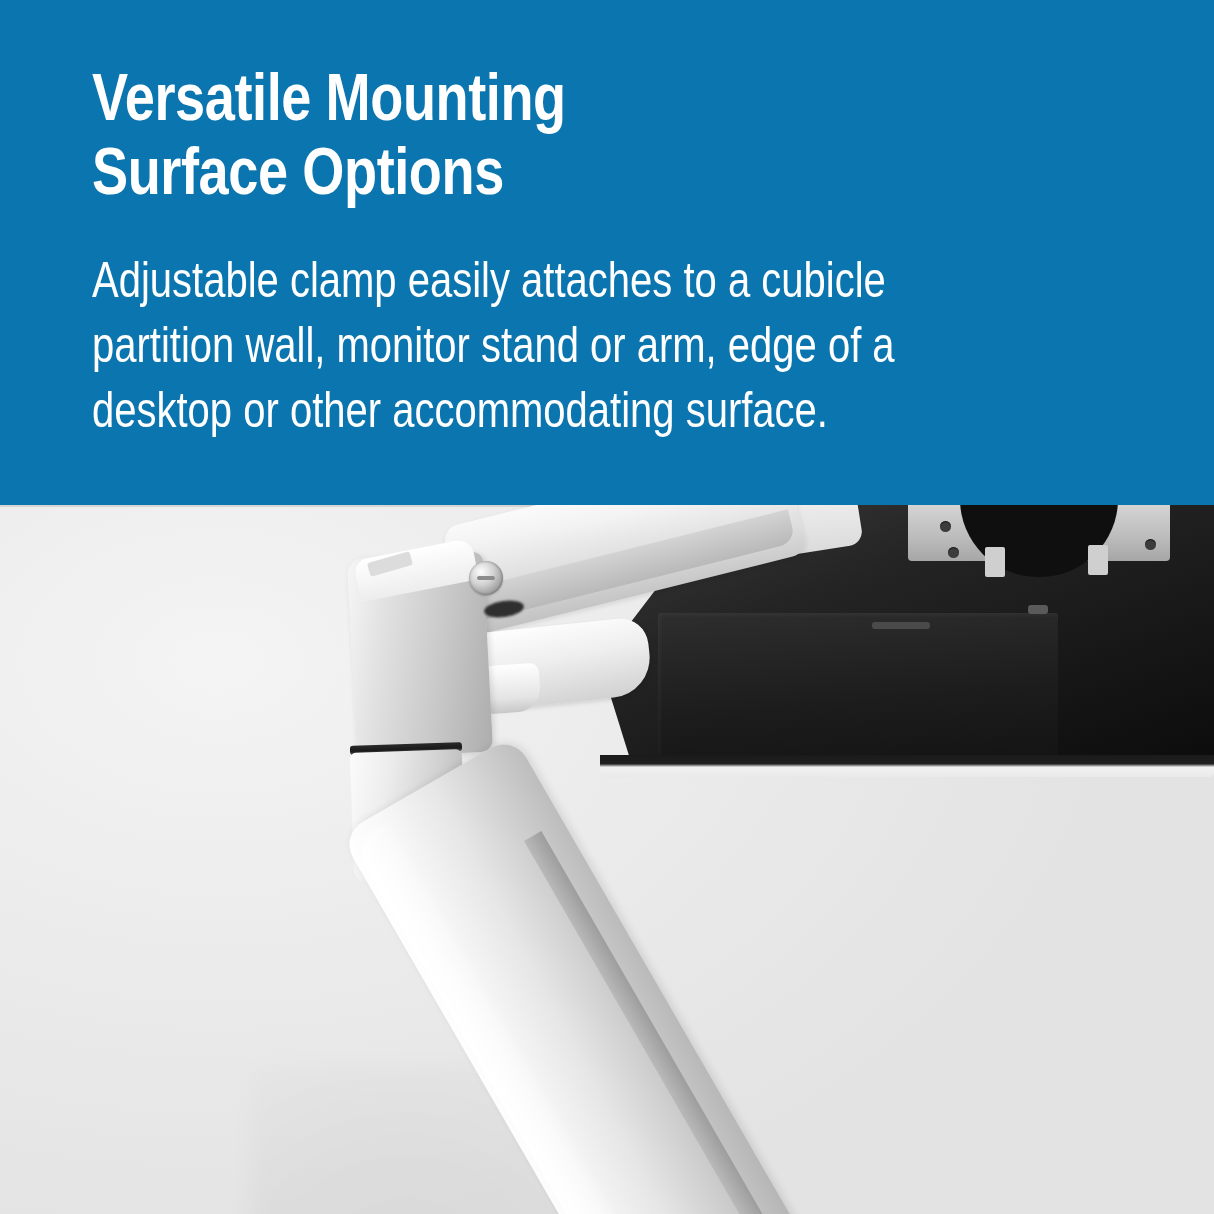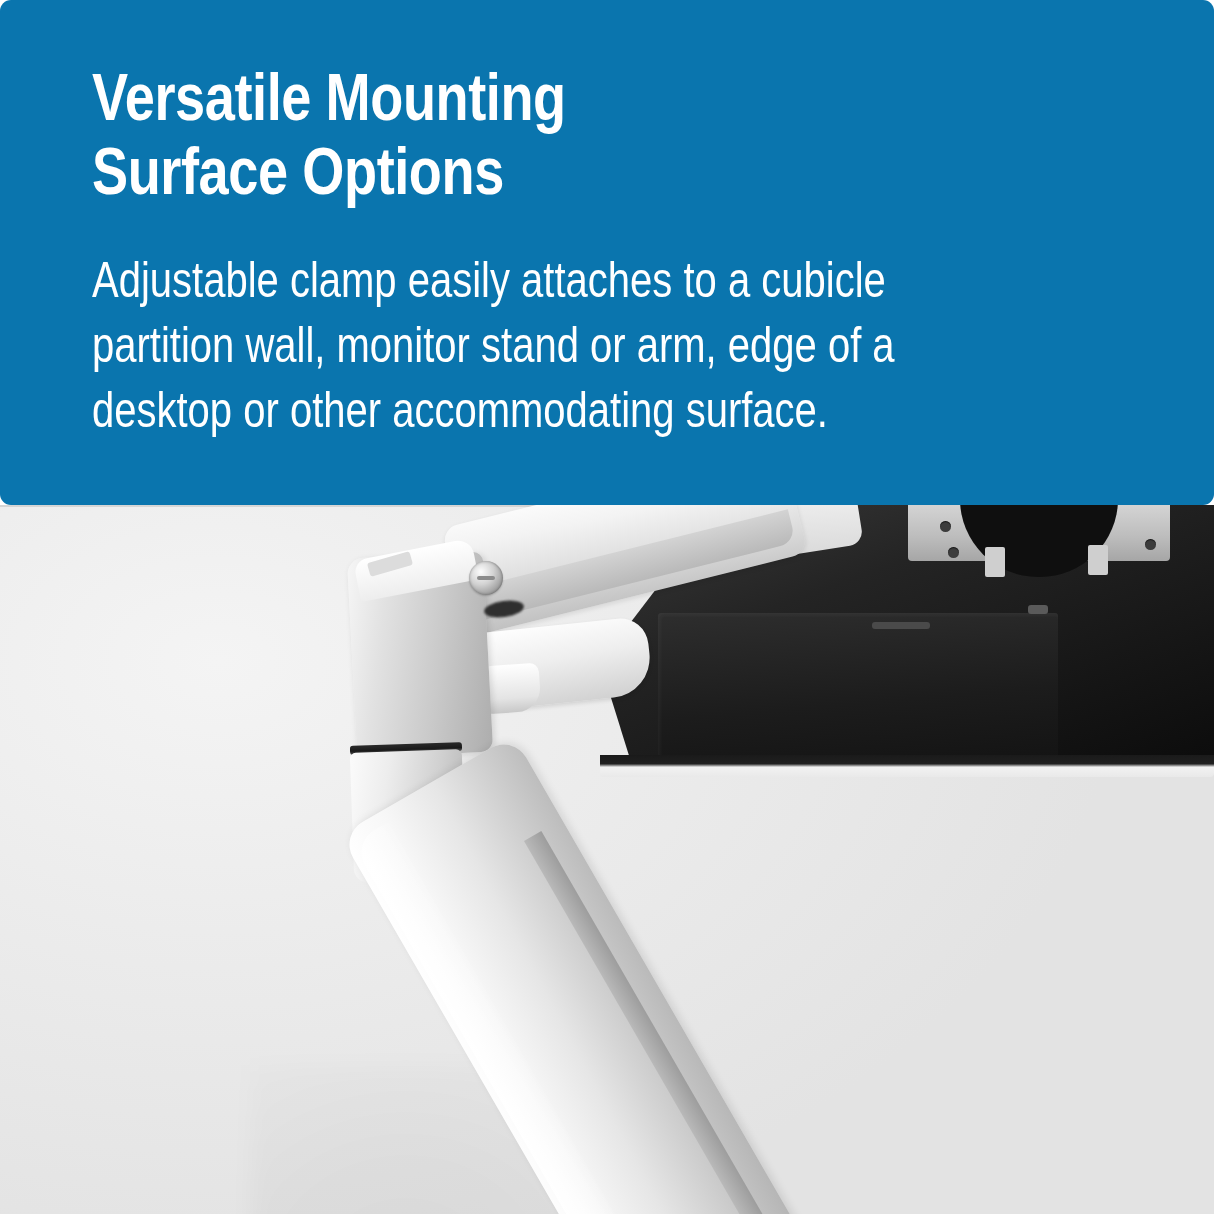--- a/index.html
+++ b/index.html
@@ -21,21 +21,20 @@
   }
 
   
   #banner {
     position: absolute;
     left: 0; top: 0;
     width: 1214px;
     height: 505px;
     background: #0a75ae;
     overflow: hidden;
-    border-radius: 11px;
   }
 
   #headline {
     position: absolute;
     left: 92px;
     top: 60px;
     width: 1060px;
     color: #ffffff;
     font-family: "Liberation Sans Narrow", "Liberation Sans", sans-serif;
     font-weight: bold;

